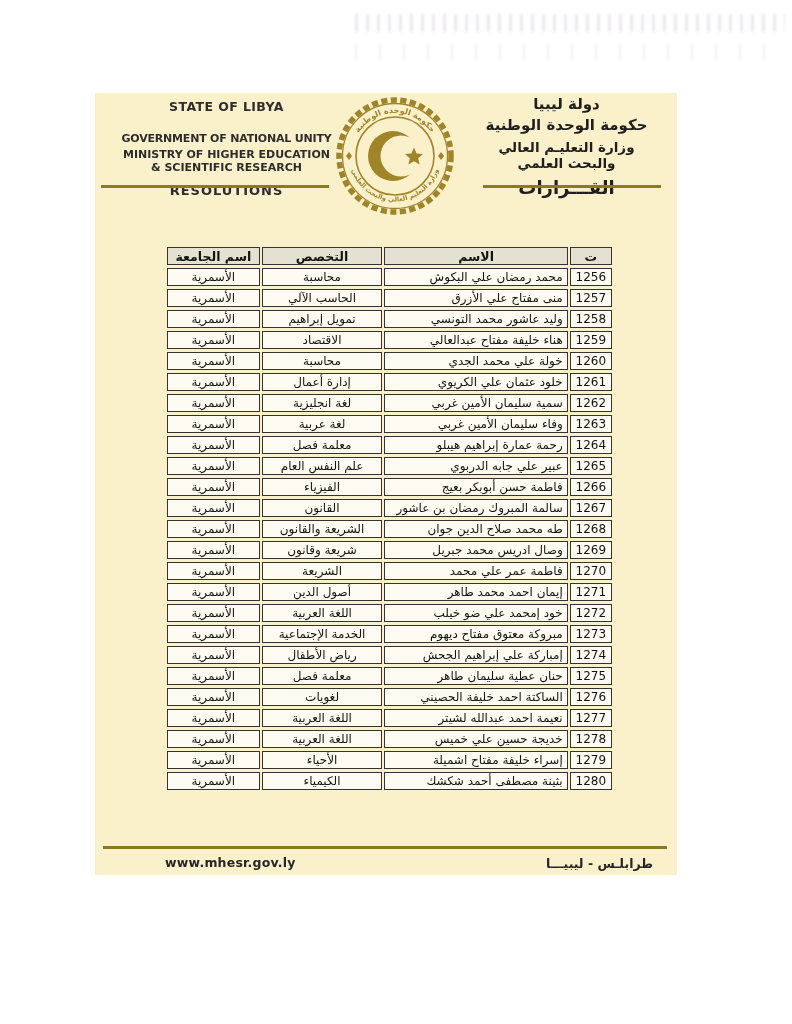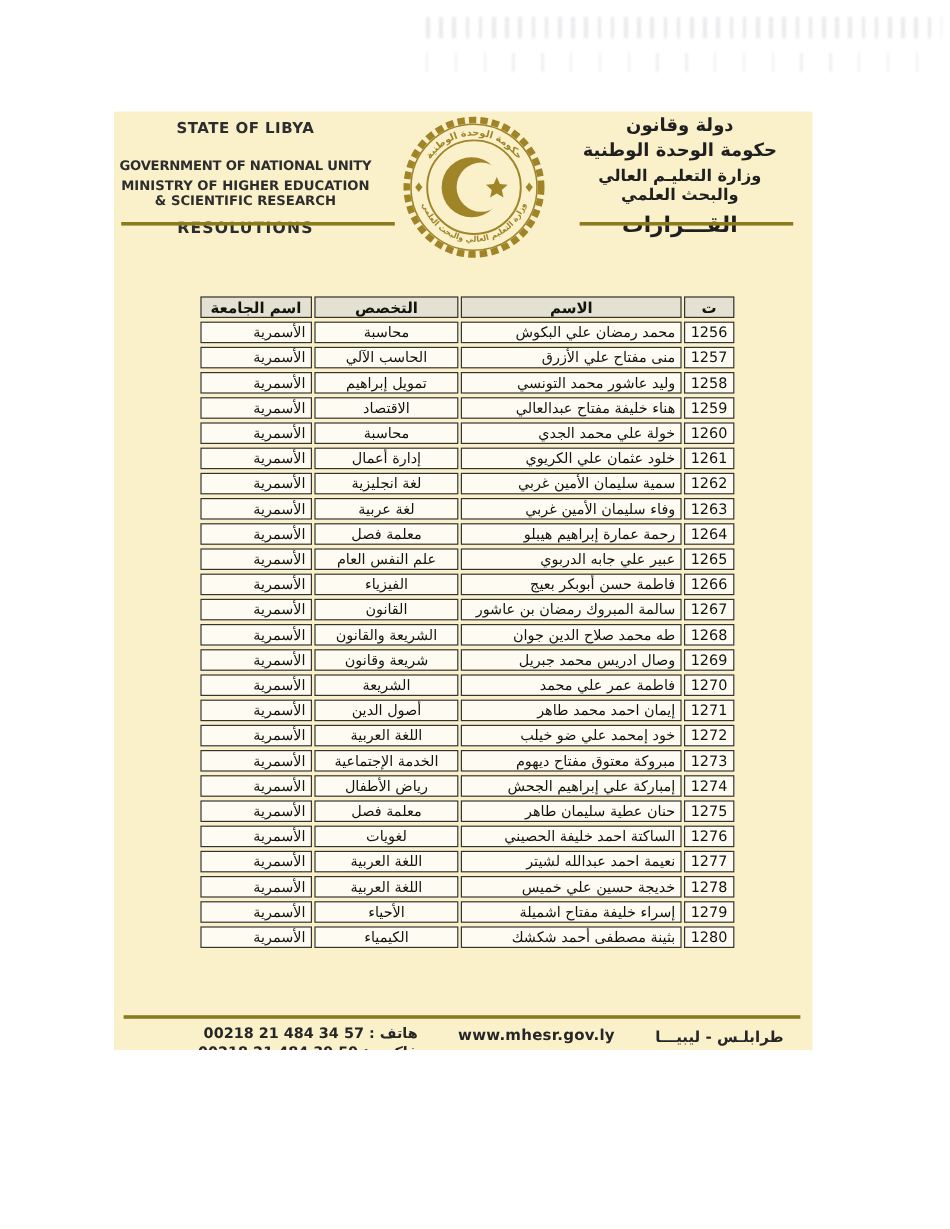--- a/index.html
+++ b/index.html
@@ -8,21 +8,21 @@
 
   
   .bleed{position:absolute;left:355px;top:14px;width:430px;height:52px;opacity:.5;filter:blur(1px);}
   .bleed .r1{height:18px;background:repeating-linear-gradient(90deg,rgba(186,178,190,.55) 0 3px,transparent 3px 11px);}
   .bleed .r2{margin-top:12px;height:16px;background:repeating-linear-gradient(90deg,rgba(186,178,190,.4) 0 2px,transparent 2px 24px);}
 
   
   .page{position:absolute;left:95px;top:93px;width:582px;height:782px;background:#faf1cb;overflow:hidden;}
 
   
-  .hdr-en{position:absolute;left:2px;top:6px;width:215px;text-align:center;color:#2d2d2d;font-weight:bold;}
+  .hdr-en{position:absolute;left:24px;top:6px;width:215px;text-align:center;color:#2d2d2d;font-weight:bold;}
   .hdr-en .l1{font-size:12.5px;letter-spacing:.4px;}
   .hdr-en .l2{font-size:11px;letter-spacing:-.2px;margin-top:18px;}
   .hdr-en .l3{font-size:11px;margin-top:3px;}
   .hdr-en .l4{font-size:11px;}
   .hdr-en .l5{font-size:13px;letter-spacing:1px;margin-top:9px;}
   .hdr-ar{position:absolute;right:18px;top:2px;width:185px;text-align:center;color:#1f1f1f;font-weight:bold;direction:rtl;}
   .hdr-ar .a1{font-size:15px;}
   .hdr-ar .a2{font-size:15px;margin-top:3px;}
   .hdr-ar .a3{font-size:13.5px;margin-top:5px;}
   .hdr-ar .a4{font-size:18px;margin-top:6px;letter-spacing:1px;}
@@ -32,21 +32,21 @@
   .seal{position:absolute;left:240px;top:1px;width:120px;height:122px;}
 
   
   table.res{position:absolute;left:70px;top:151px;width:449px;border-collapse:separate;border-spacing:2px 3px;direction:rtl;}
   table.res th,table.res td{border:1.4px solid #35332d;background:#fefcf2;height:16px;padding:0 4px;
     font-size:12px;color:#14140f;white-space:nowrap;overflow:hidden;}
   table.res th{background:#e4e0d2;font-weight:bold;text-align:center;font-size:12.5px;}
   td.c-serial{text-align:center;font-size:13px;direction:ltr;}
   td.c-name{text-align:right;margin-left:19px;}
   td.c-spec{text-align:center;}
-  td.c-univ{text-align:right;}
+  td.c-univ{text-align:center;}
 
   
   .foot-rule{position:absolute;left:8px;top:753px;width:564px;height:3px;background:#8a7c1e;}
   .footer{position:absolute;left:0;top:760px;width:582px;display:flex;align-items:flex-start;
     padding:0 24px 0 70px;box-sizing:border-box;justify-content:space-between;color:#262626;}
   .phones{direction:rtl;text-align:right;font-size:12px;font-weight:bold;line-height:16px;}
   .phones .num{direction:ltr;unicode-bidi:embed;letter-spacing:.3px;}
   .site{font-size:12.5px;font-weight:bold;margin-top:2px;letter-spacing:.2px;}
   .city{direction:rtl;font-size:12.5px;font-weight:bold;margin-top:3px;}
 </style>
@@ -85,21 +85,21 @@
       <g>
         <circle cx="58" cy="61" r="25" fill="#a08428"></circle>
         <circle cx="66" cy="61" r="20.5" fill="#faf1cb"></circle>
         <path d="M 79,52.5 L 81.6,58.4 88,59 L 83.2,63.3 84.6,69.6 79,66.3 73.4,69.6 74.8,63.3 70,59 76.4,58.4 Z" fill="#a08428"></path>
       </g>
       <path d="M 14,57 l 3,4 -3,4 -3,-4 Z" fill="#a08428"></path>
       <path d="M 106,57 l 3,4 -3,4 -3,-4 Z" fill="#a08428"></path>
     </svg>
 
     <div class="hdr-ar">
-      <div class="a1">دولة وقانون</div>
+      <div class="a1">دولة ليبيا</div>
       <div class="a2">حكومة الوحدة الوطنية</div>
       <div class="a3">وزارة التعليـم العالي والبحث العلمي</div>
       <div class="a4">القـــرارات</div>
     </div>
 
     <div class="rule left"></div>
     <div class="rule right"></div>
 
     <table class="res">
       <colgroup>
@@ -265,22 +265,18 @@
             <td class="c-serial">1280</td>
             <td class="c-name">بثينة مصطفى أحمد شكشك</td>
             <td class="c-spec">الكيمياء</td>
             <td class="c-univ">الأسمرية</td>
           </tr>
       </tbody>
     </table>
 
     <div class="foot-rule"></div>
     <div class="footer">
-      <div class="phones">
-        <div><span>هاتف :</span> <span class="num">00218 21 484 34 57</span></div>
-        <div><span>فاكس :</span> <span class="num">00218 21 484 39 59</span></div>
-      </div>
       <div class="site">www.mhesr.gov.ly</div>
       <div class="city">طرابلـس - ليبيـــا</div>
     </div>
 
   </div>
 </div>
 
 </body></html>

